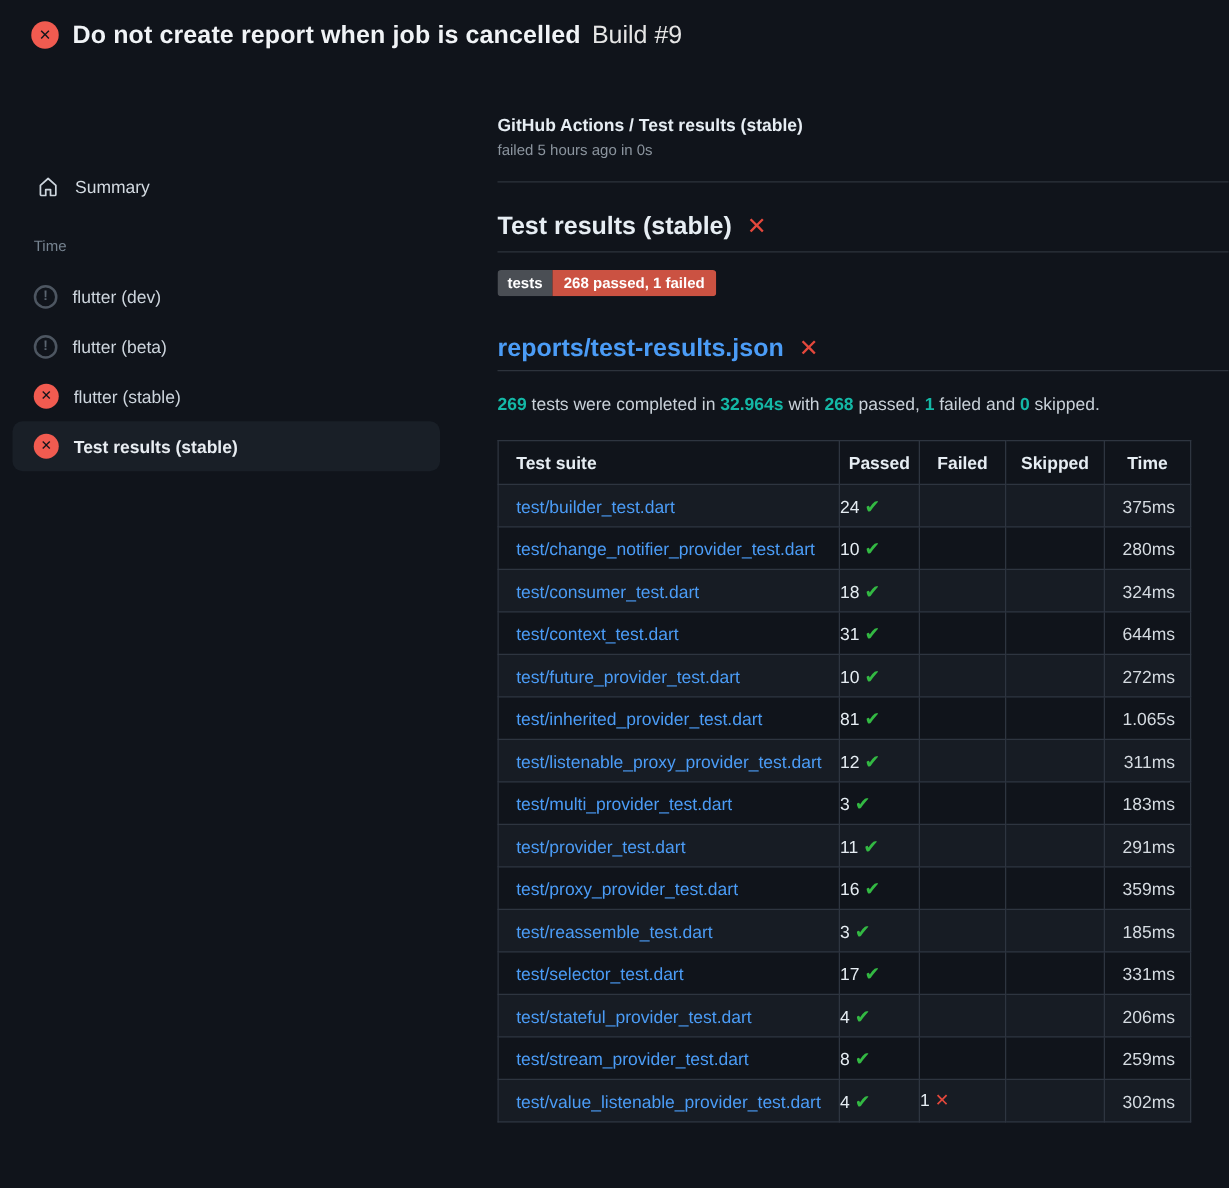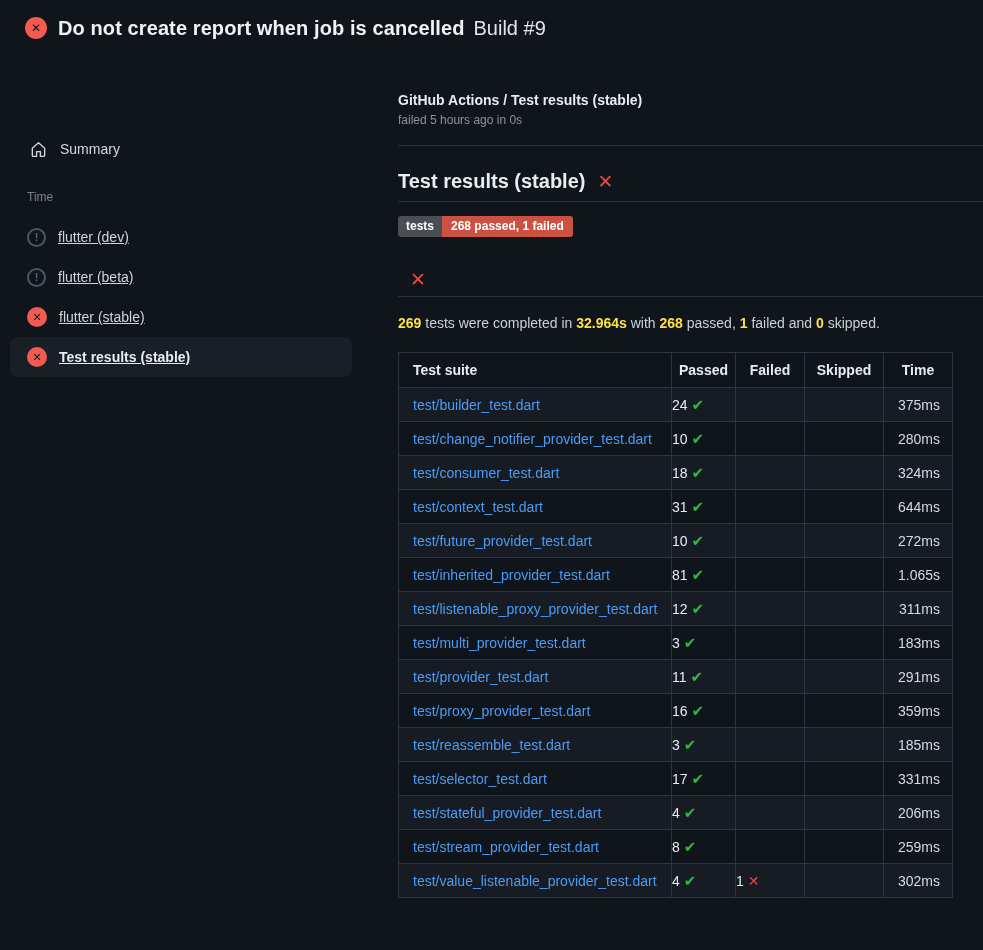--- a/index.html
+++ b/index.html
@@ -32,41 +32,41 @@
   .jobs-list { position:absolute; top:161px; left:10px; width:342px; }
   .job-item { height:40px; display:flex; align-items:center; padding-left:17px; cursor:pointer; border-radius:8px; }
   .job-item.selected { background:#191f27; }
   .job-item .status-icon {
     width:20px; height:20px; border-radius:50%; flex:0 0 auto;
     display:inline-flex; align-items:center; justify-content:center;
     font-size:11px; font-weight:700; line-height:1;
   }
   .job-item .status-icon.neutral { border:2px solid #4d5661; color:#5b6570; width:19px; height:19px; font-size:11px; }
   .job-item .status-icon.failed { background:var(--fail-icon,#f15b50); color:#10141b; }
-  .job-item .job-label { margin-left:12px; font-size:14px; color:#cdd5dd;text-decoration:underline; }
+  .job-item .job-label { margin-left:12px; font-size:14px; color:#cdd5dd; }
   .job-item.selected .job-label { font-weight:700; color:#e8edf2; }
 
   
   .main { position:absolute; left:398px; top:0; right:0; bottom:0; }
   .breadcrumb { position:absolute; top:92px; left:0; font-size:14px; font-weight:700; color:#e6edf3; }
   .run-meta { position:absolute; top:113px; left:0; font-size:12px; color:#8b949e; }
   .divider { position:absolute; left:0; right:0; height:1px; background:#2d333c; }
   .hr1 { top:145px; } .hr2 { top:201px; } .hr3 { top:296px; }
 
   .section-heading { position:absolute; left:0; font-size:20px; font-weight:700; color:#e6edf3; display:flex; align-items:center; }
   .h-results { top:170px; }
   .h-report  { top:268px; color:var(--accent,#4b9cf6); cursor:pointer; }
   .heading-x { margin-left:12px; font-size:19px; font-weight:700; color:var(--danger,#e5483c); }
 
   .badge { position:absolute; top:216px; left:0; display:inline-flex; font-size:12px; font-weight:600; color:#fff; border-radius:3px; overflow:hidden; }
   .badge .b-label { background:var(--badge-label,#4a4e54); padding:3px 8px 4px; }
   .badge .b-value { background:var(--badge-value,#cb5242); padding:3px 9px 4px; }
 
   .summary-line { position:absolute; top:315px; left:0; font-size:14px; color:#c9d1d9; }
-  .summary-line b { color:#fde047;text-align:center; }
+  .summary-line b { color:#14b8a6;text-align:center; }
 
   
   table.results { position:absolute; top:352px; left:0; width:554px; border-collapse:collapse; table-layout:fixed; font-size:14px; }
   .results th, .results td { border:1px solid #2e3540; }
   .results th { height:35px; color:#e6edf3; font-weight:700; text-align:center; }
   .results th.col-suite { text-align:left; padding-left:14px; }
   .results td { height:34px; }
   .results tbody tr:nth-child(odd)  td { background:#171c24; }
   .results tbody tr:nth-child(even) td { background:#10141b; }
   td.c-suite { padding-left:14px; }
@@ -127,20 +127,21 @@
       <span class="heading-x">✕</span>
     </div>
     <div class="divider hr2"></div>
 
     <div class="badge">
       <span class="b-label">tests</span>
       <span class="b-value">268 passed, 1 failed</span>
     </div>
 
     <div class="section-heading h-report">
+      <span>reports/test-results.json</span>
       <span class="heading-x">✕</span>
     </div>
     <div class="divider hr3"></div>
 
     <div class="summary-line"><b>269</b><span> tests were completed in </span><b>32.964s</b><span> with </span><b>268</b><span> passed, </span><b>1</b><span> failed and </span><b>0</b><span> skipped.</span></div>
 
     <table class="results">
       <colgroup>
         <col style="width:273px">
           <col style="width:64px">

